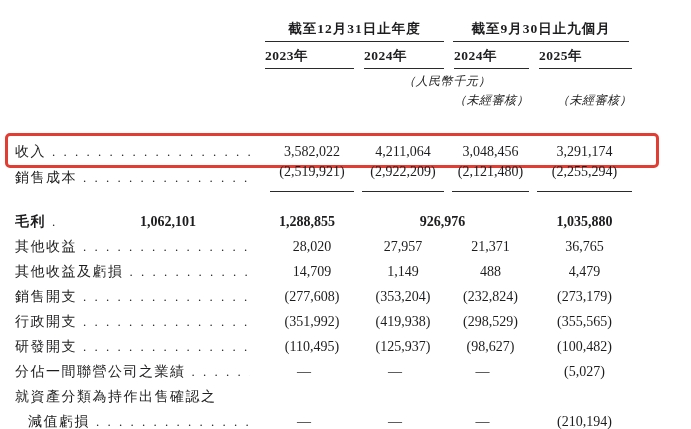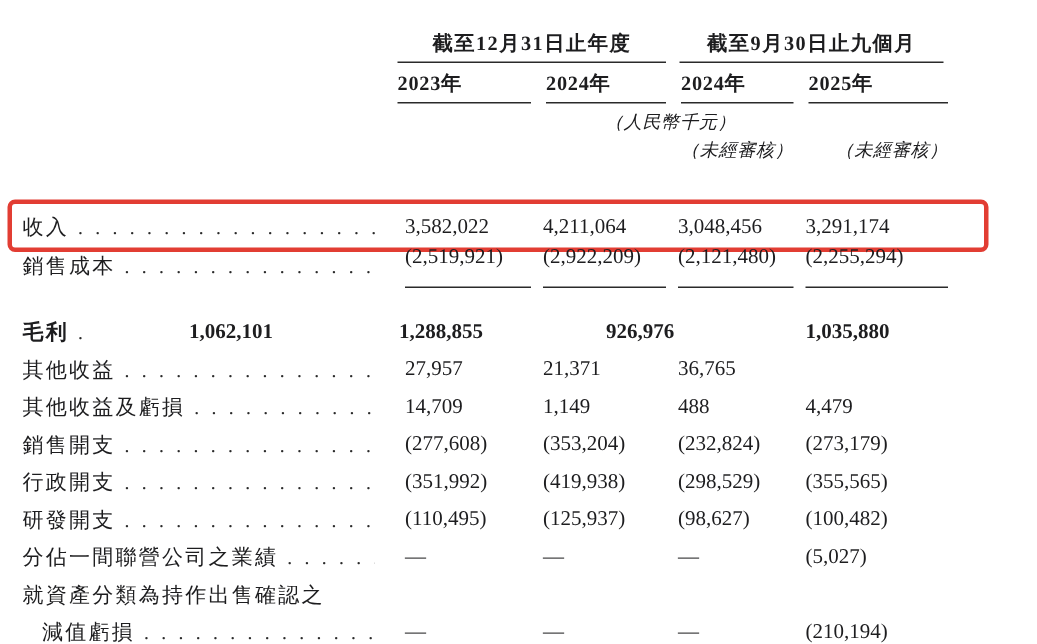--- a/index.html
+++ b/index.html
@@ -25,21 +25,21 @@
   .tbody{margin-top:30px;}
   .row{display:grid;grid-template-columns:1fr 92px 90px 85px 103px;
        align-items:center;height:25px;position:relative;font-size:14px;}
   .row.gap{margin-top:20px;gap:48px;}
   .row.bold{font-weight:bold;}
   .lab{display:flex;align-items:baseline;overflow:hidden;white-space:nowrap;
        letter-spacing:1.5px;padding-right:12px;}
   .lab .ind{padding-left:13px;}
   .leader{flex:1;overflow:hidden;white-space:nowrap;letter-spacing:2.5px;
           font-size:13px;color:#2a2a2a;margin-left:6px;font-weight:normal;}
-  .val{text-align:left;padding-left:8px;white-space:nowrap;}
+  .val{text-align:center;padding-left:8px;white-space:nowrap;}
   .val span{display:block;}
   .val.ul span{border-bottom:1.5px solid #2a2a2a;padding-bottom:11px;font-family:Liberation Serif, serif;}
   .val.dash span{padding-right:16px;}
   .redbox{position:absolute;left:-10px;right:-27px;top:-6px;bottom:-4px;
           border:3px solid #e23d33;border-radius:5px;pointer-events:none;}
 </style>
 </head>
 <body>
 
 <div class="sheet">
@@ -120,20 +120,23 @@
         <div class="val">
           <span>1,035,880</span>
         </div>
       </div>
       <div class="row">
         <div class="lab">
           <span>其他收益</span>
           <span class="leader">. . . . . . . . . . . . . . . . . . . . . . . . . . . . . . . . . . . . . . . . . . . . . . . . . . . . . . . . . . . . </span>
         </div>
         <div class="val">
+          <span>28,020</span>
+        </div>
+        <div class="val">
           <span>27,957</span>
         </div>
         <div class="val">
           <span>21,371</span>
         </div>
         <div class="val">
           <span>36,765</span>
         </div>
       </div>
       <div class="row">

